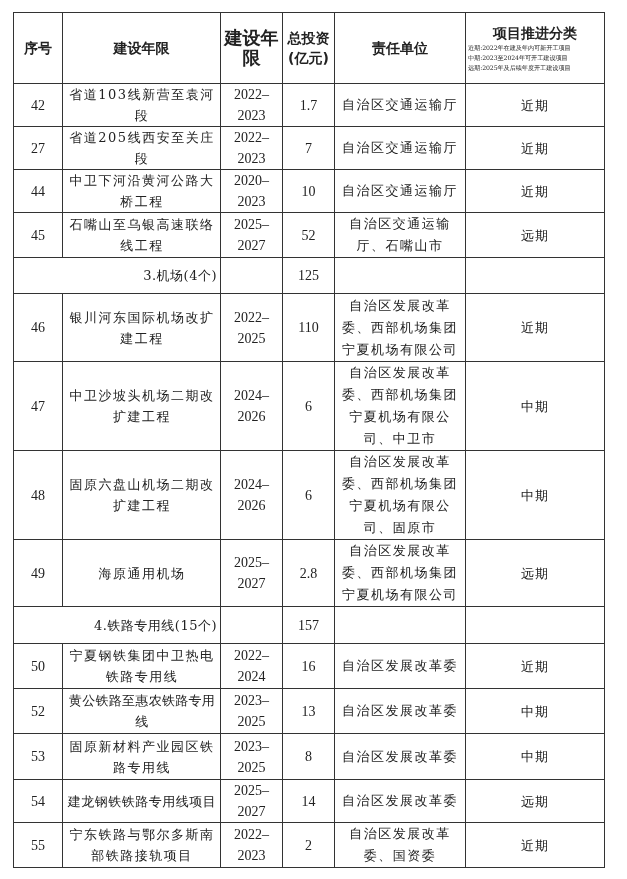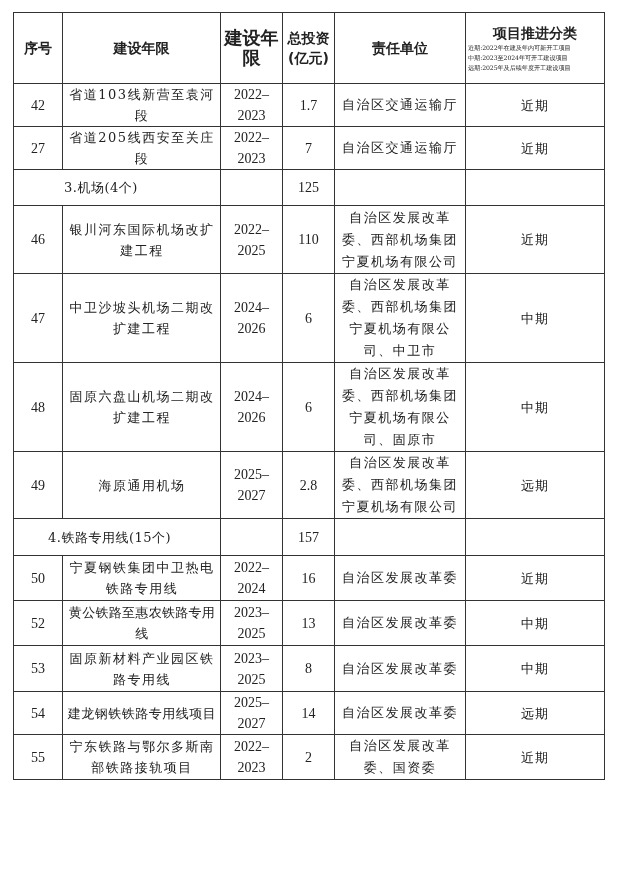--- a/index.html
+++ b/index.html
@@ -10,21 +10,21 @@
   td, th { border: 1.3px solid #333; text-align: center; vertical-align: middle;
            padding: 0 3px; font-size: 13px; line-height: 21px; font-weight: normal; }
   th { font-family: "DejaVu Sans", "Liberation Sans", sans-serif; font-weight: bold; font-size: 14px; line-height: 20px; }
   th .legend-line { display: block; font-family: "DejaVu Serif", "Liberation Serif", serif;
                     font-weight: normal; font-size: 6.2px; line-height: 10px; text-align: left; white-space: nowrap; letter-spacing: -0.1px; }
   th .cat-title { display: block; font-size: 14px; line-height: 20px; }
   td.name { text-align: center; letter-spacing: 1.5px; padding-left: 4px; }
   td.num, td.years { font-family: "Liberation Serif", "DejaVu Serif", serif; font-size: 14px; }
   td.unit { letter-spacing: 1.5px; line-height: 22px; text-align: center; }
   td.cat { letter-spacing: 1px; font-family: Liberation Serif, serif; }
-  td.section-label { text-align: left; padding-left: 50px; letter-spacing: 0.5px; }
+  td.section-label { text-align: right; padding-left: 50px; letter-spacing: 0.5px; }
   td.section-label.sec4 { padding-left: 34px; }
 </style>
 </head>
 <body>
 
 <div class="page">
 <table>
   <colgroup>
     <col style="width:49px">
         <col style="width:158px">
@@ -60,20 +60,36 @@
       <td class="unit">自治区交通运输厅</td>
       <td class="cat">近期</td>
     </tr>
     <tr style="height:42px">
       <td class="num">27</td>
       <td class="name">省道205线西安至关庄段</td>
       <td class="years">2022–2023</td>
       <td class="num">7</td>
       <td class="unit">自治区交通运输厅</td>
       <td class="cat">近期</td>
+    </tr>
+    <tr style="height:43px">
+      <td class="num">44</td>
+      <td class="name">中卫下河沿黄河公路大桥工程</td>
+      <td class="years">2020–2023</td>
+      <td class="num">10</td>
+      <td class="unit">自治区交通运输厅</td>
+      <td class="cat">近期</td>
+    </tr>
+    <tr style="height:43px">
+      <td class="num">45</td>
+      <td class="name">石嘴山至乌银高速联络线工程</td>
+      <td class="years">2025–2027</td>
+      <td class="num">52</td>
+      <td class="unit">自治区交通运输厅、石嘴山市</td>
+      <td class="cat">远期</td>
     </tr>
 
     <tr style="height:36px">
       <td class="section-label" colspan="2">3.机场(4个)</td>
       <td></td>
       <td class="num">125</td>
       <td></td>
       <td></td>
     </tr>
     <tr style="height:68px">

